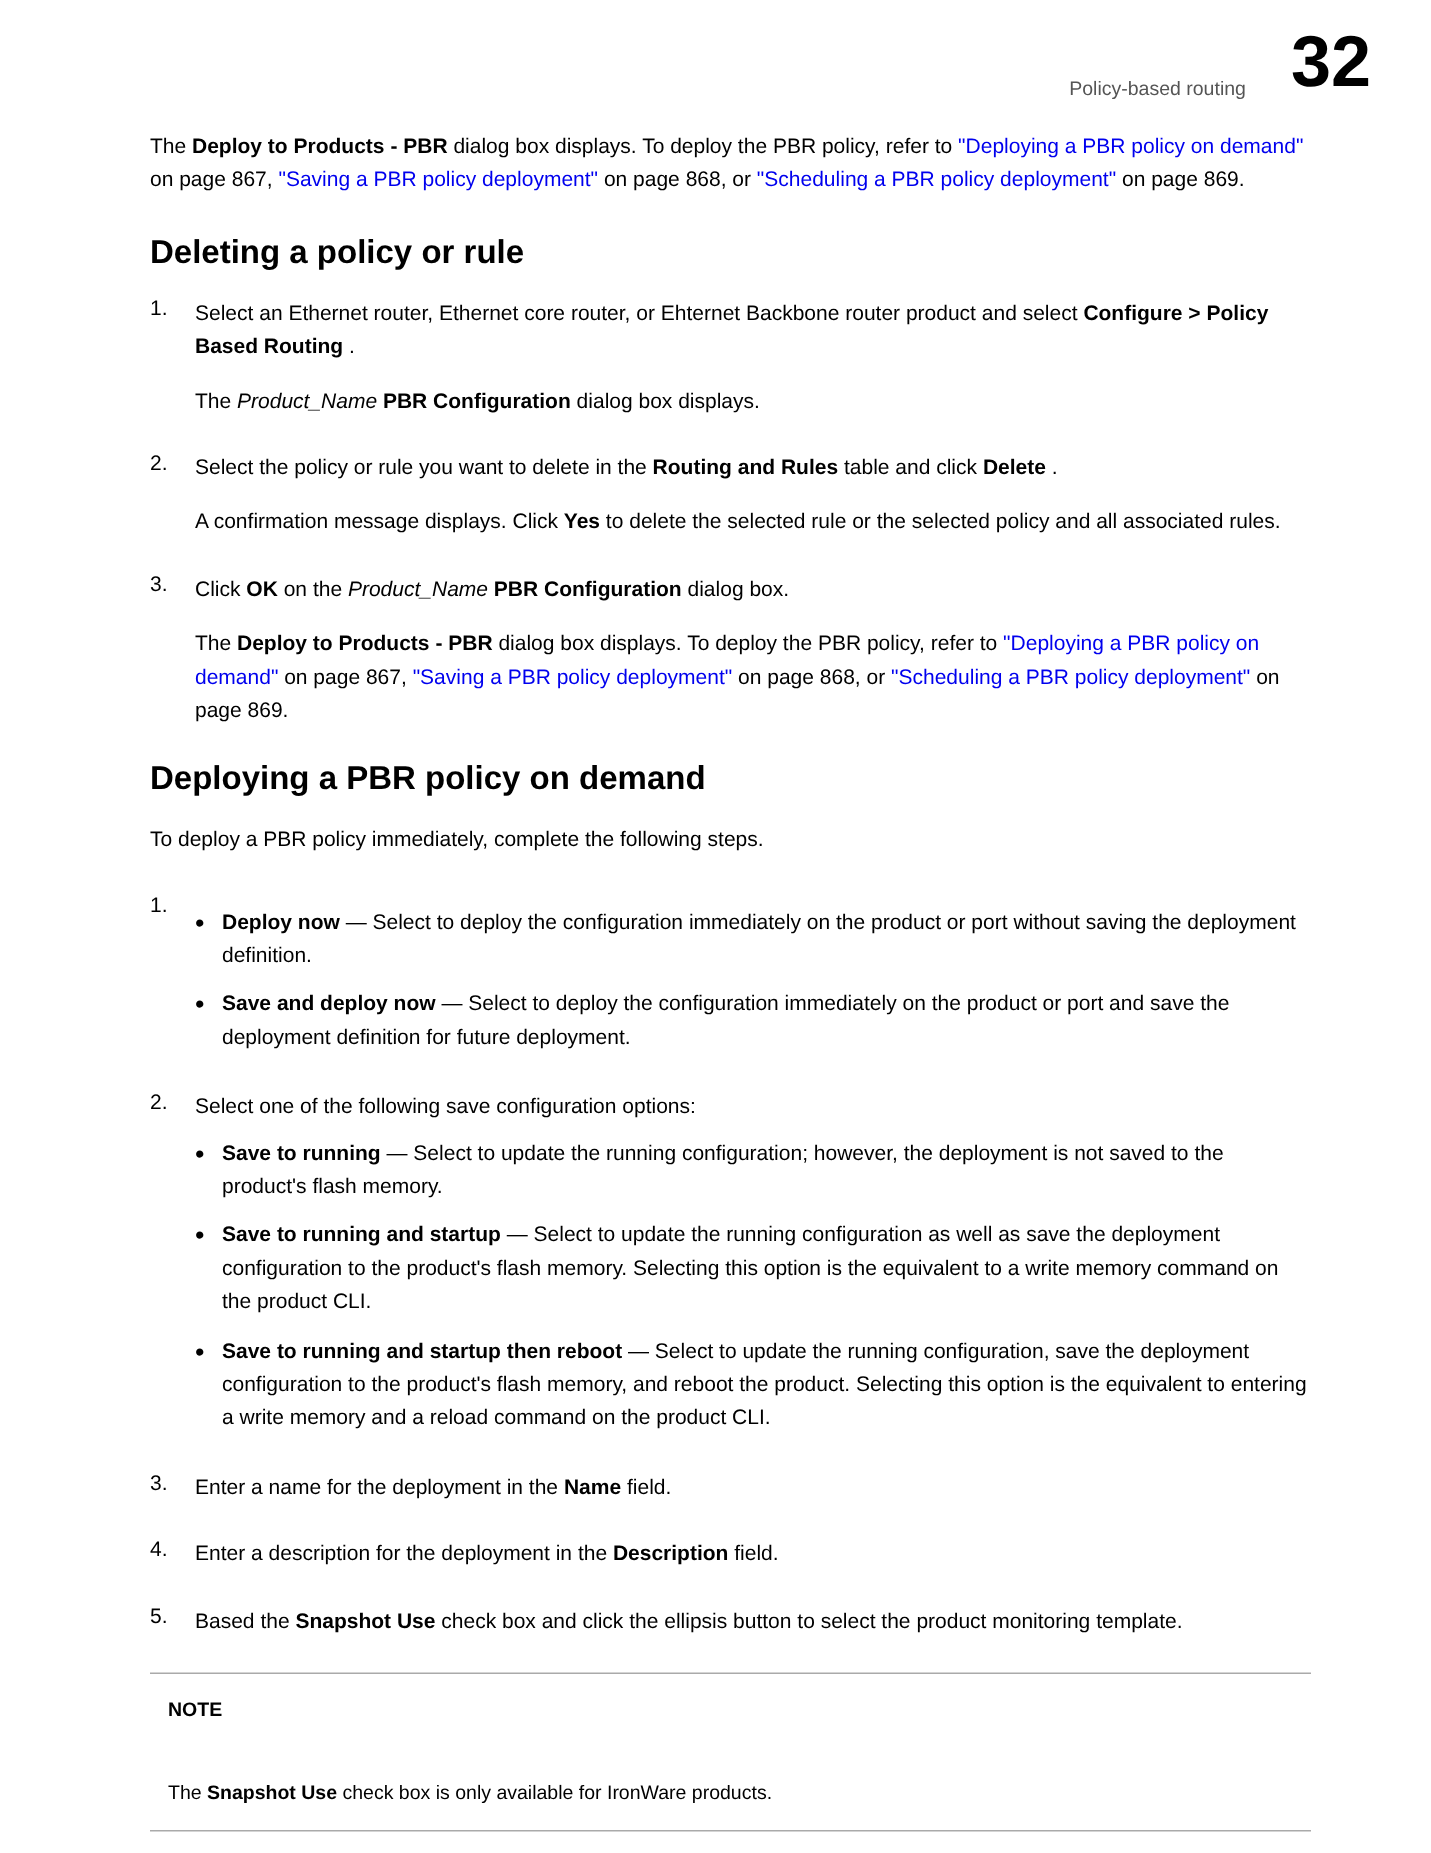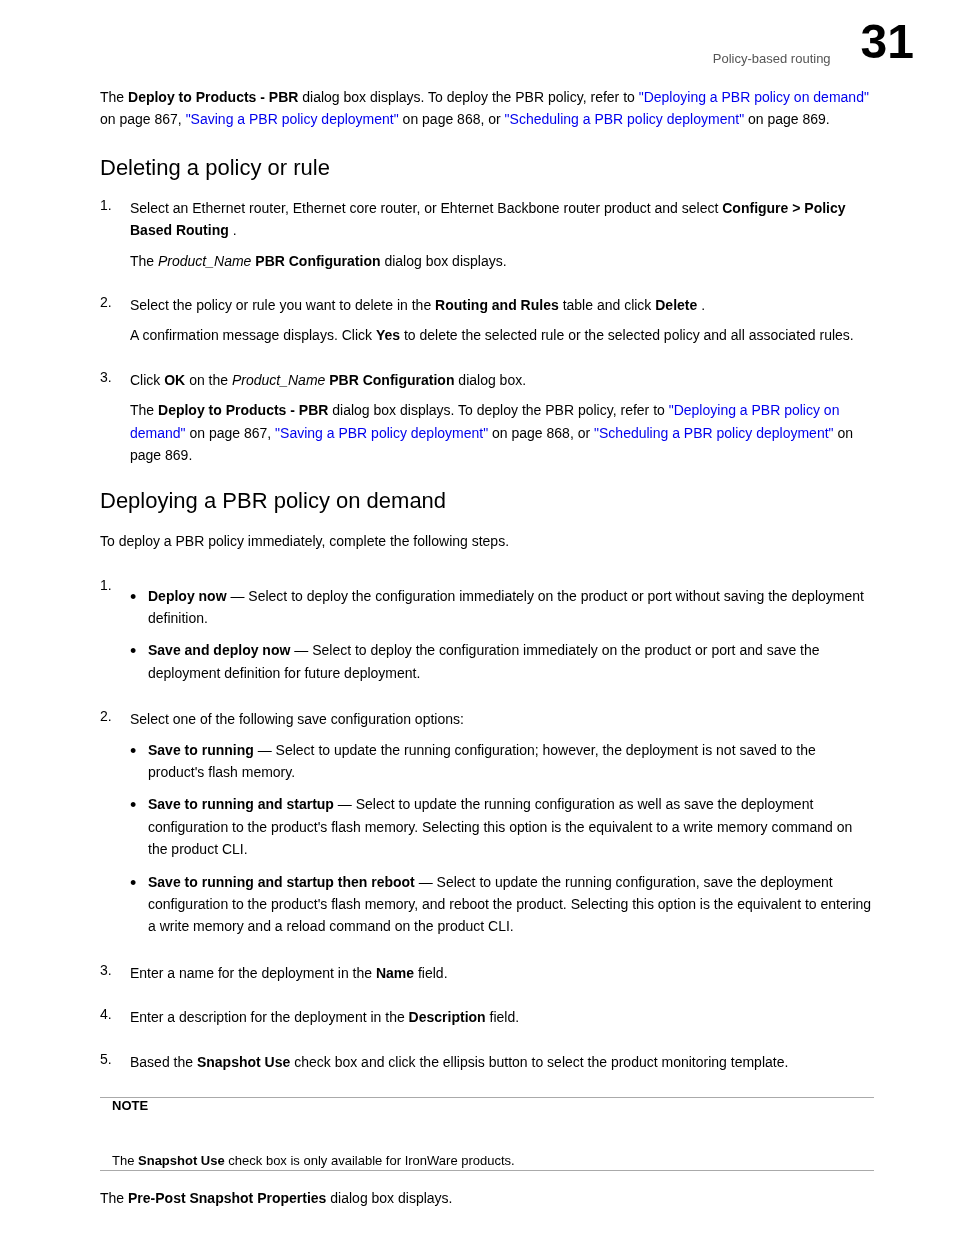--- a/index.html
+++ b/index.html
@@ -59,21 +59,21 @@
       color: #000;
     }
 
     a {
       color: #0000EE;
       text-decoration: none;
     }
 
     .section-heading {
       font-size: 22px;
-      font-weight: normal;
+      font-weight: bold;
       color: #000000;
       margin-bottom: 16px;
       margin-top: 10px;
     }
 
     .step-list {
       list-style: none;
       padding: 0;
       margin: 0;
     }
@@ -96,21 +96,21 @@
       font-size: 14px;
       line-height: 1.6;
       color: #000;
     }
 
     .step-content p {
       margin-bottom: 8px;
     }
 
     .sub-paragraph {
-      margin-top: 2px;
+      margin-top: 14px;
       margin-bottom: 10px;
       font-size: 14px;
       line-height: 1.6;
       color: #000;
     }
 
     .bullet-list {
       list-style: none;
       padding: 0;
       margin: 8px 0 8px 0;
@@ -136,21 +136,21 @@
       flex: 1;
     }
 
     em {
       font-style: italic;
     }
 
     .note-box {
       border-top: 1px solid #aaaaaa;
       border-bottom: 1px solid #aaaaaa;
-      padding: 0 12px;
+      padding: 16px 12px;
       margin: 16px 0;
     }
 
     .note-label {
       font-weight: bold;
       font-size: 13px;
       text-transform: uppercase;
       margin-bottom: 4px;
     }
 
@@ -160,21 +160,21 @@
       margin-top: 38px;
     }
   </style>
 </head>
 <body>
 
 <div class="page-container">
 
   <div class="header-bar">
     <span class="header-title">Policy-based routing</span>
-    <span class="chapter-number">31</span>
+    <span class="chapter-number">32</span>
   </div>
 
   <div class="content-area">
 
     <p class="intro-paragraph">
       <span>The </span>
       <strong>Deploy to Products - PBR</strong>
       <span> dialog box displays. To deploy the PBR policy, refer to </span>
       <a href="#">"Deploying a PBR policy on demand"</a>
       <span> on page 867, </span>

